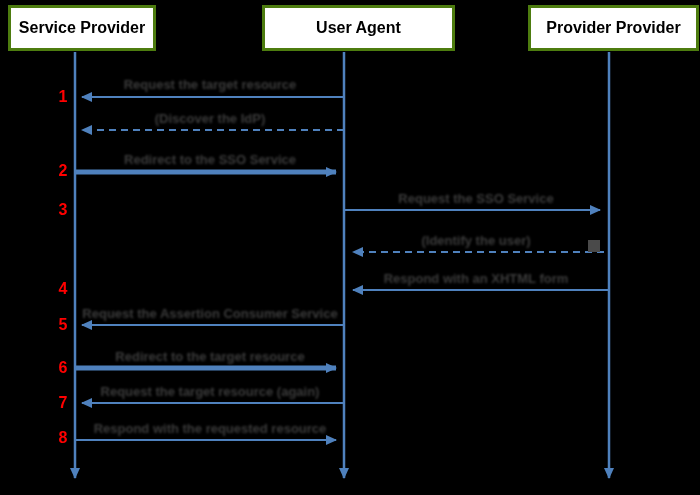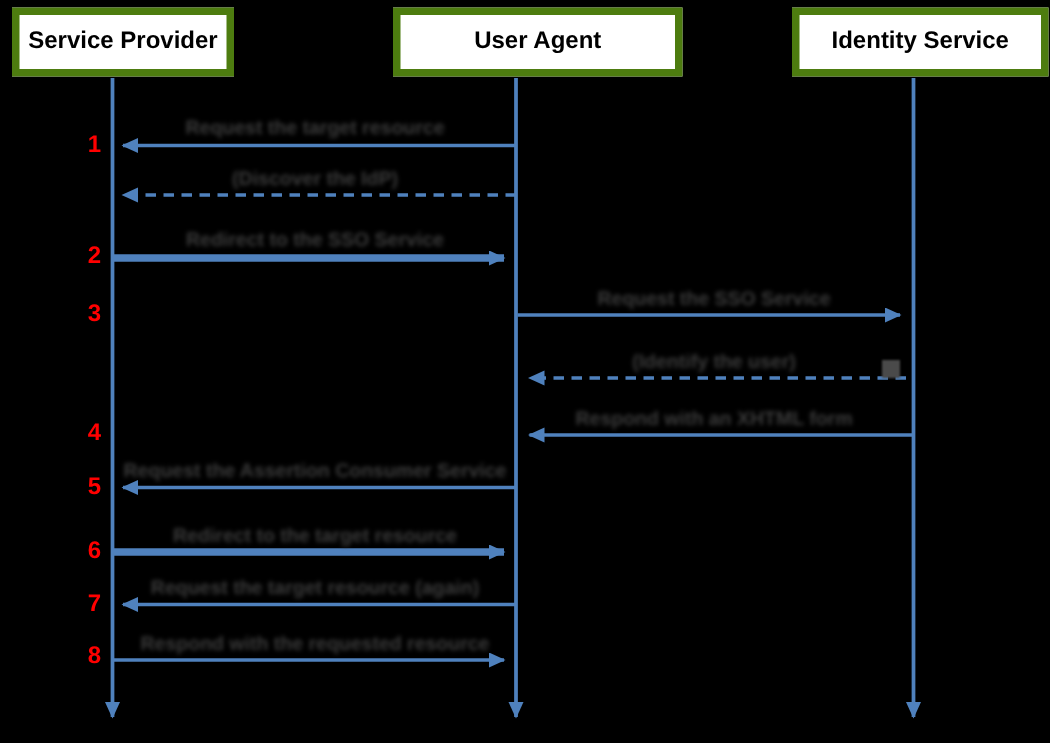--- a/index.html
+++ b/index.html
@@ -9,21 +9,21 @@
     height: 495px;
     background: #000000;
     overflow: hidden;
     font-family: "Liberation Sans", sans-serif;
   }
   .actor-box {
     position: absolute;
     top: 5px;
     height: 46px;
     background: #ffffff;
-    border: 5px solid #4d7c0f;
+    border: 3px solid #4d7c0f;
     box-sizing: border-box;
     display: flex;
     align-items: center;
     justify-content: center;
     font-weight: bold;
     font-size: 16px;
     color: #000000;
   }
   .box-sp  { left: 8px;   width: 148px; }
   .box-ua  { left: 262px; width: 193px; }
@@ -69,21 +69,21 @@
 
 <div class="canvas">
 
   <div class="actor-box box-sp">
     <span>Service Provider</span>
   </div>
   <div class="actor-box box-ua">
     <span>User Agent</span>
   </div>
   <div class="actor-box box-idp">
-    <span>Identity Service</span>
+    <span>Provider Provider</span>
   </div>
 
   <svg class="layer" width="700" height="495">
     <defs>
       <marker id="arrow" markerUnits="userSpaceOnUse" markerWidth="13" markerHeight="11" refX="10" refY="5" orient="auto">
         <path d="M0,0 L11,5 L0,10 Z" fill="#4f81bd"></path>
       </marker>
     </defs>
 
     <line class="lifeline" x1="75" y1="52" x2="75" y2="478" marker-end="url(#arrow)"></line>

